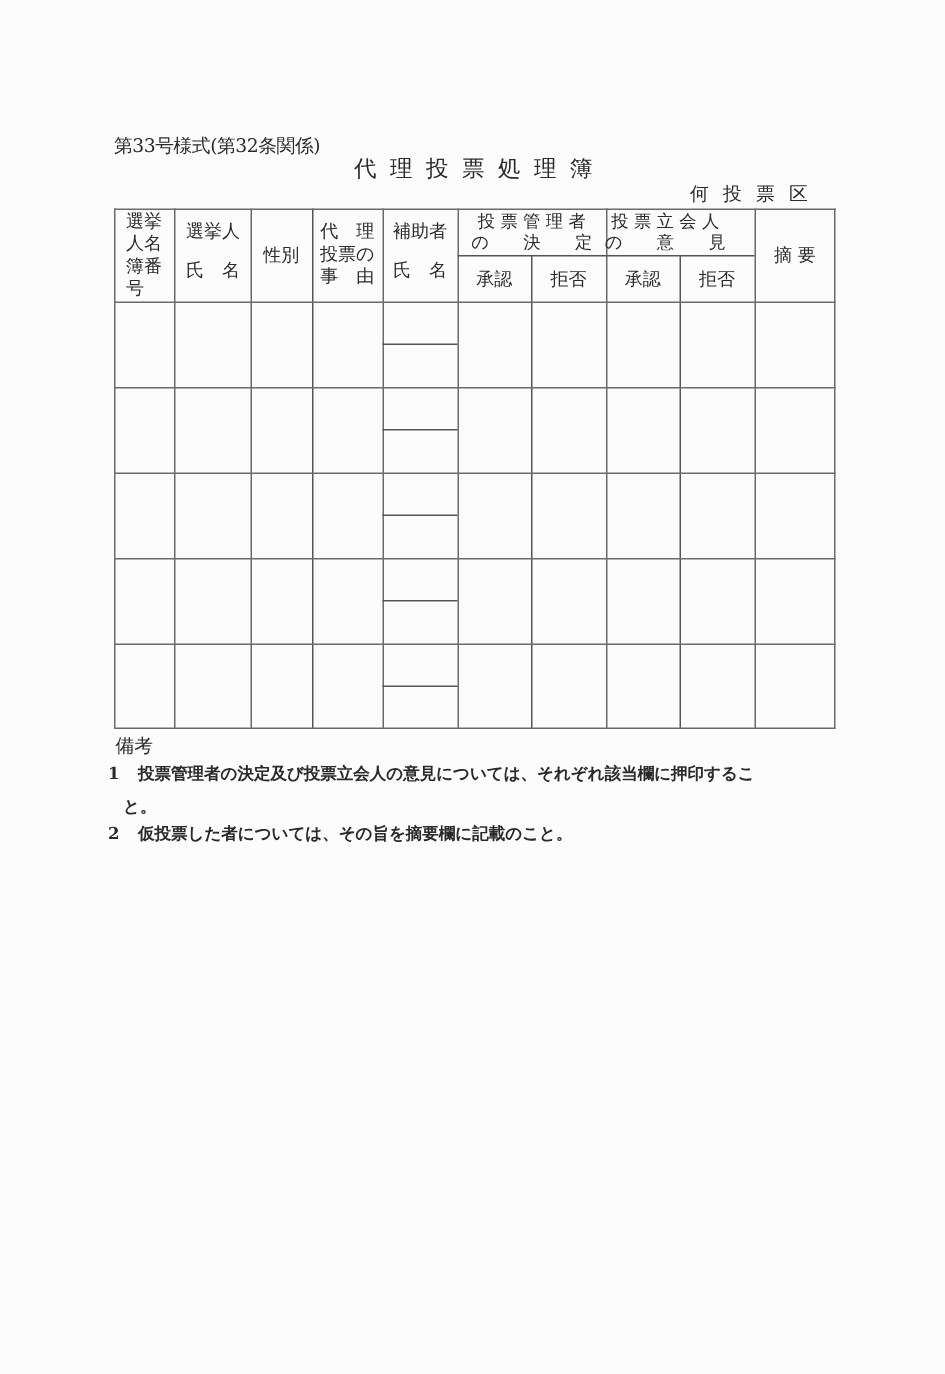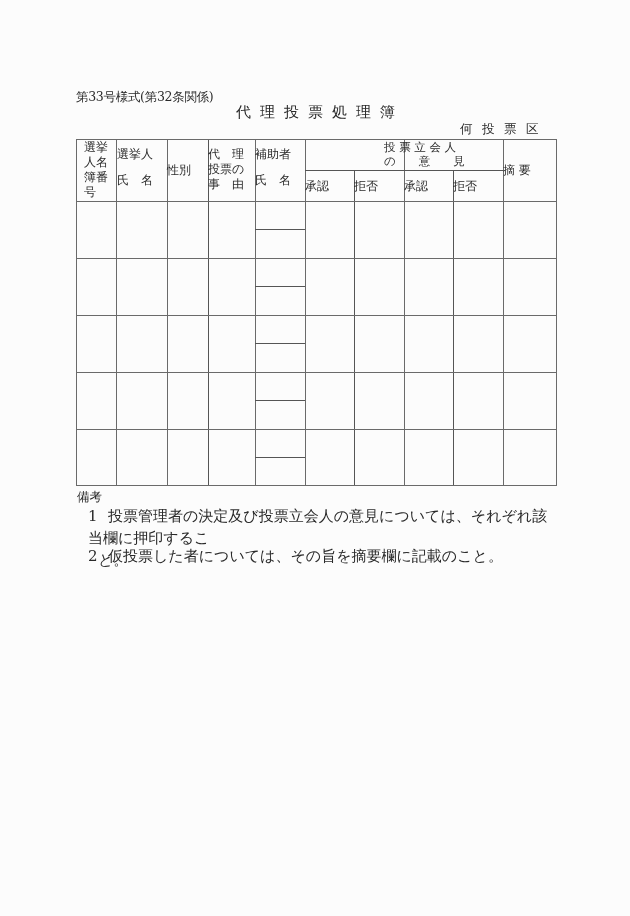--- a/index.html
+++ b/index.html
@@ -51,37 +51,39 @@
       background: #6a6a6a;
     }
     .vline { width: 1.4px; }
     .hline { height: 1.4px; }
     .hline.thin, .vline.thin { background: #555; }
     .cell-text {
       position: absolute;
       font-size: 12px;
       line-height: 15px;
       white-space: pre;
+      text-align: center;
     }
     .cell-text.left { text-align: left; }
     .body-cell {
       position: absolute;
     }
     .remarks-title {
       position: absolute;
       left: 77px;
       top: 489px;
       font-size: 12.5px;
     }
     .remark-item {
       position: absolute;
-      left: 88px;
-      font-size: 15px;
+      left: 72px;
+      font-size: 11px;
       line-height: 22px;
       width: 470px;
+      font-weight: bold;
     }
     .remark-item .num {
       display: inline-block;
       width: 20px;
     }
     .remark-item .cont {
       display: block;
       padding-left: 10px;
     }
   </style>
@@ -129,21 +131,23 @@
   <div class="cell-text" style="left:41px;width:50px;top:9px;line-height:13px;">選挙人
 
 氏　名</div>
   <div class="cell-text" style="left:91px;width:41px;top:24px;">性別</div>
   <div class="cell-text" style="left:132px;width:47px;top:8px;">代　理
 投票の
 事　由</div>
   <div class="cell-text" style="left:179px;width:50px;top:9px;line-height:13px;">補助者
 
 氏　名</div>
-  <div class="cell-text" style="left:308px;width:99px;top:1px;line-height:14px;font-size:11.5px;">投 票 立 会 人
+  <div class="cell-text" style="left:229px;width:99px;top:1px;line-height:14px;font-size:11.5px;">投 票 管 理 者
+の　　決　　定</div>
+  <div class="cell-text" style="left:318px;width:99px;top:1px;line-height:14px;font-size:11.5px;">投 票 立 会 人
 の　　意　　見</div>
   <div class="cell-text" style="left:229px;width:49px;top:40px;">承認</div>
   <div class="cell-text" style="left:278px;width:50px;top:40px;">拒否</div>
   <div class="cell-text" style="left:328px;width:49px;top:40px;">承認</div>
   <div class="cell-text" style="left:377px;width:50px;top:40px;">拒否</div>
   <div class="cell-text" style="left:427px;width:54px;top:24px;">摘 要</div>
 
   <div class="body-cell" style="left:1px;top:63px;width:479px;height:56px;"></div>
   <div class="body-cell" style="left:1px;top:120px;width:479px;height:56px;"></div>
   <div class="body-cell" style="left:1px;top:177px;width:479px;height:56px;"></div>

